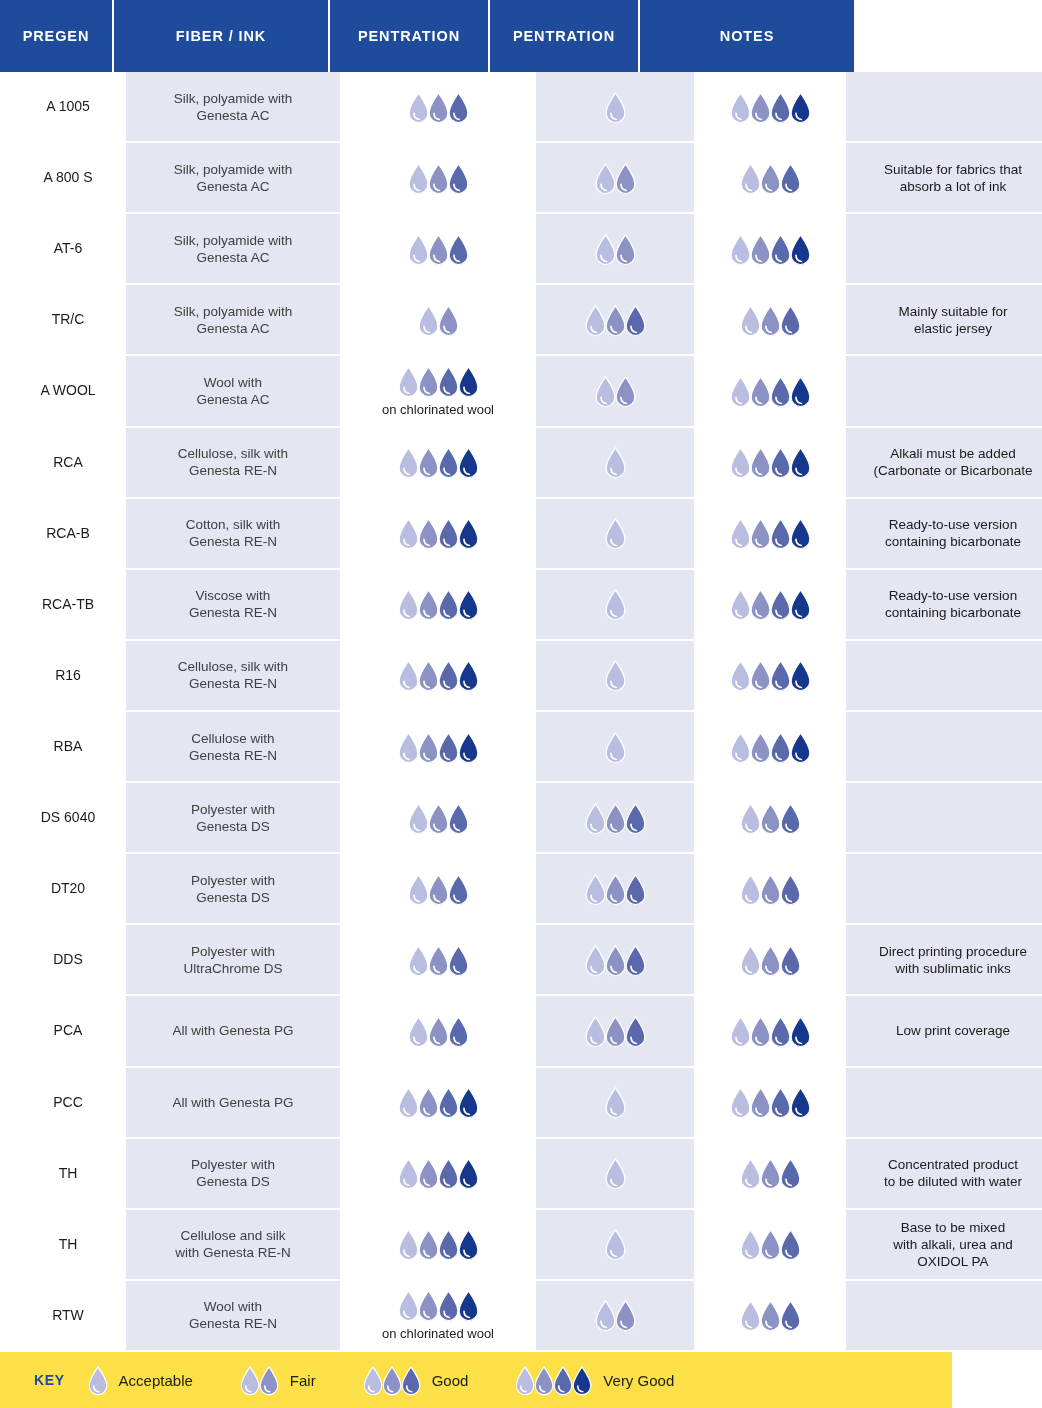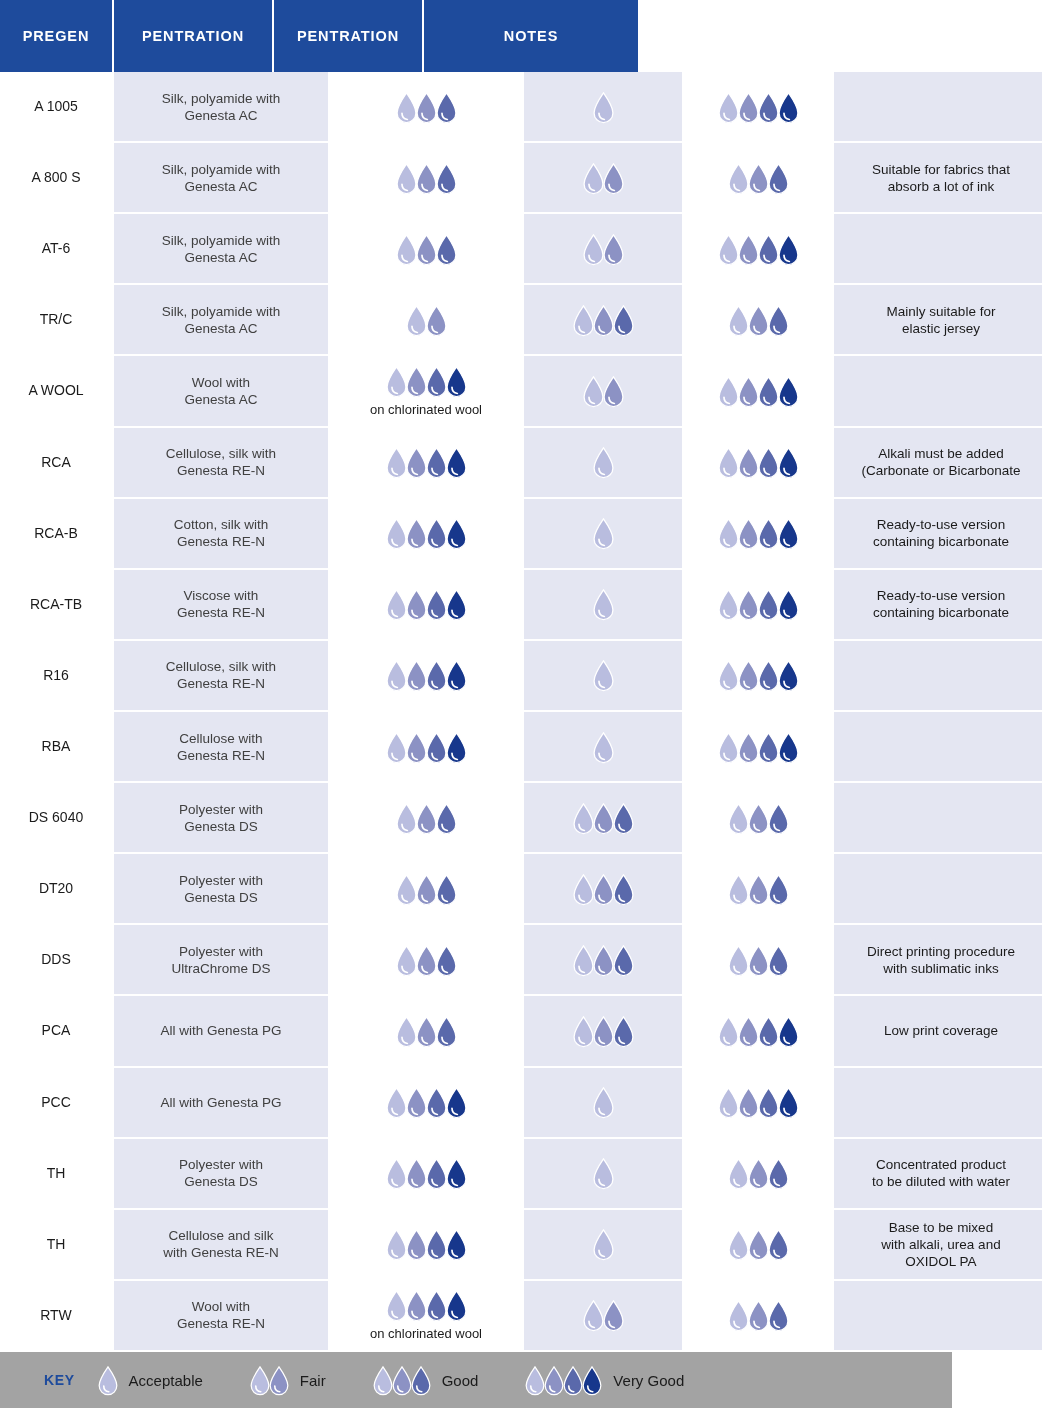--- a/index.html
+++ b/index.html
@@ -49,20 +49,21 @@
   .c-yield      { width: 192px; flex: 0 0 192px; }
   .c-pen        { width: 158px; flex: 0 0 158px; }
   .c-def        { width: 148px; flex: 0 0 148px; }
   .c-notes      { width: 214px; flex: 0 0 214px; }
 
   
   .tbody {
     flex: 1 1 auto;
     display: flex;
     flex-direction: column;
+    padding-left: 12px;
   }
   .trow {
     display: flex;
     gap: 2px;
     height: 71.4px;
     flex: 1 1 0;
     align-items: stretch;
   }
   .td {
     display: flex;
@@ -102,24 +103,24 @@
     font-size: 13px;
     margin-top: 3px;
     color: #1b1b1b;
     white-space: nowrap;
   }
 
   
   .key-bar {
     flex: 0 0 56px;
     height: 56px;
-    background: #a3a3a3;
+    background: #fde047;
     display: flex;
     align-items: center;
-    padding-left: 44px;
+    padding-left: 34px;
   }
   .key-title {
     font-size: 14px;
     font-weight: bold;
     color: #1e4b9c;
     letter-spacing: 0.6px;
     margin-right: 22px;
   }
   .key-item {
     display: flex;
@@ -135,20 +136,21 @@
     white-space: nowrap;
   }
 </style>
 </head>
 <body>
 
 <div id="table-root">
 
   <div class="thead">
       <div class="th c-pregen">PREGEN</div>
+      <div class="th c-fiber">FIBER / INK</div>
       <div class="th c-pen">PENTRATION</div>
       <div class="th c-def">PENTRATION</div>
       <div class="th c-notes">NOTES</div>
     </div>
 
   <div class="tbody">
       <div class="trow">
         <div class="td plain c-pregen">
           <span class="pregen-label">A 1005</span>
         </div>

